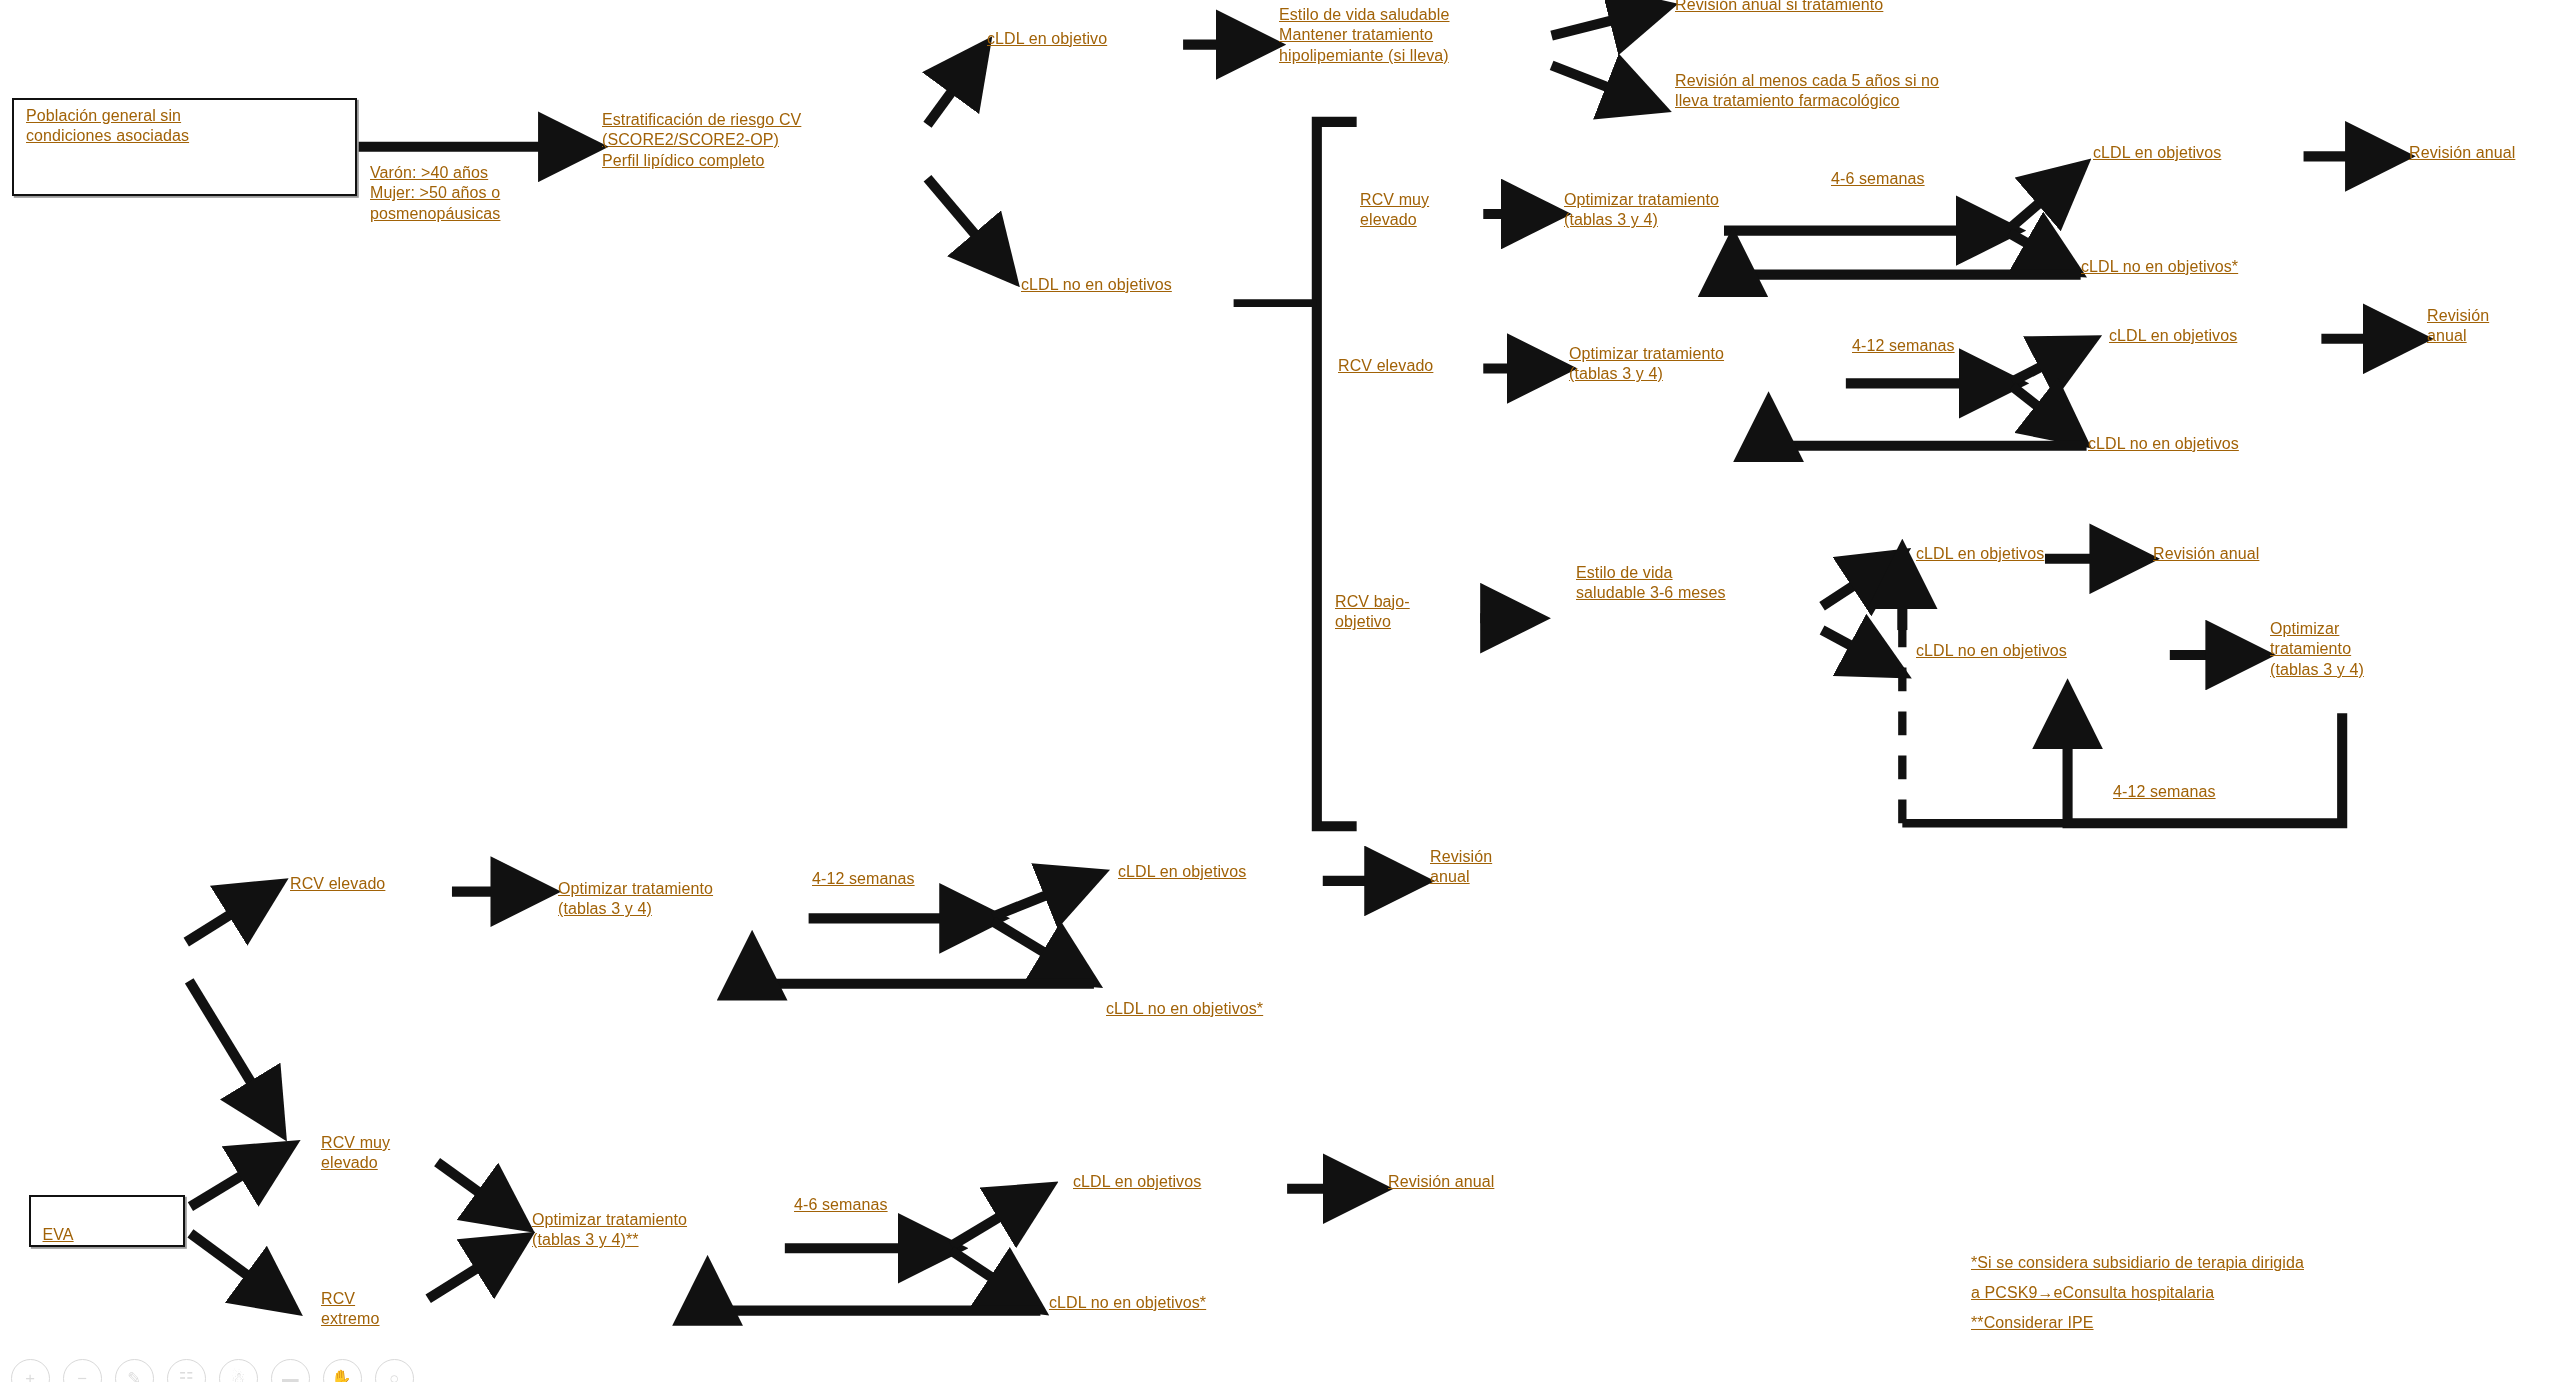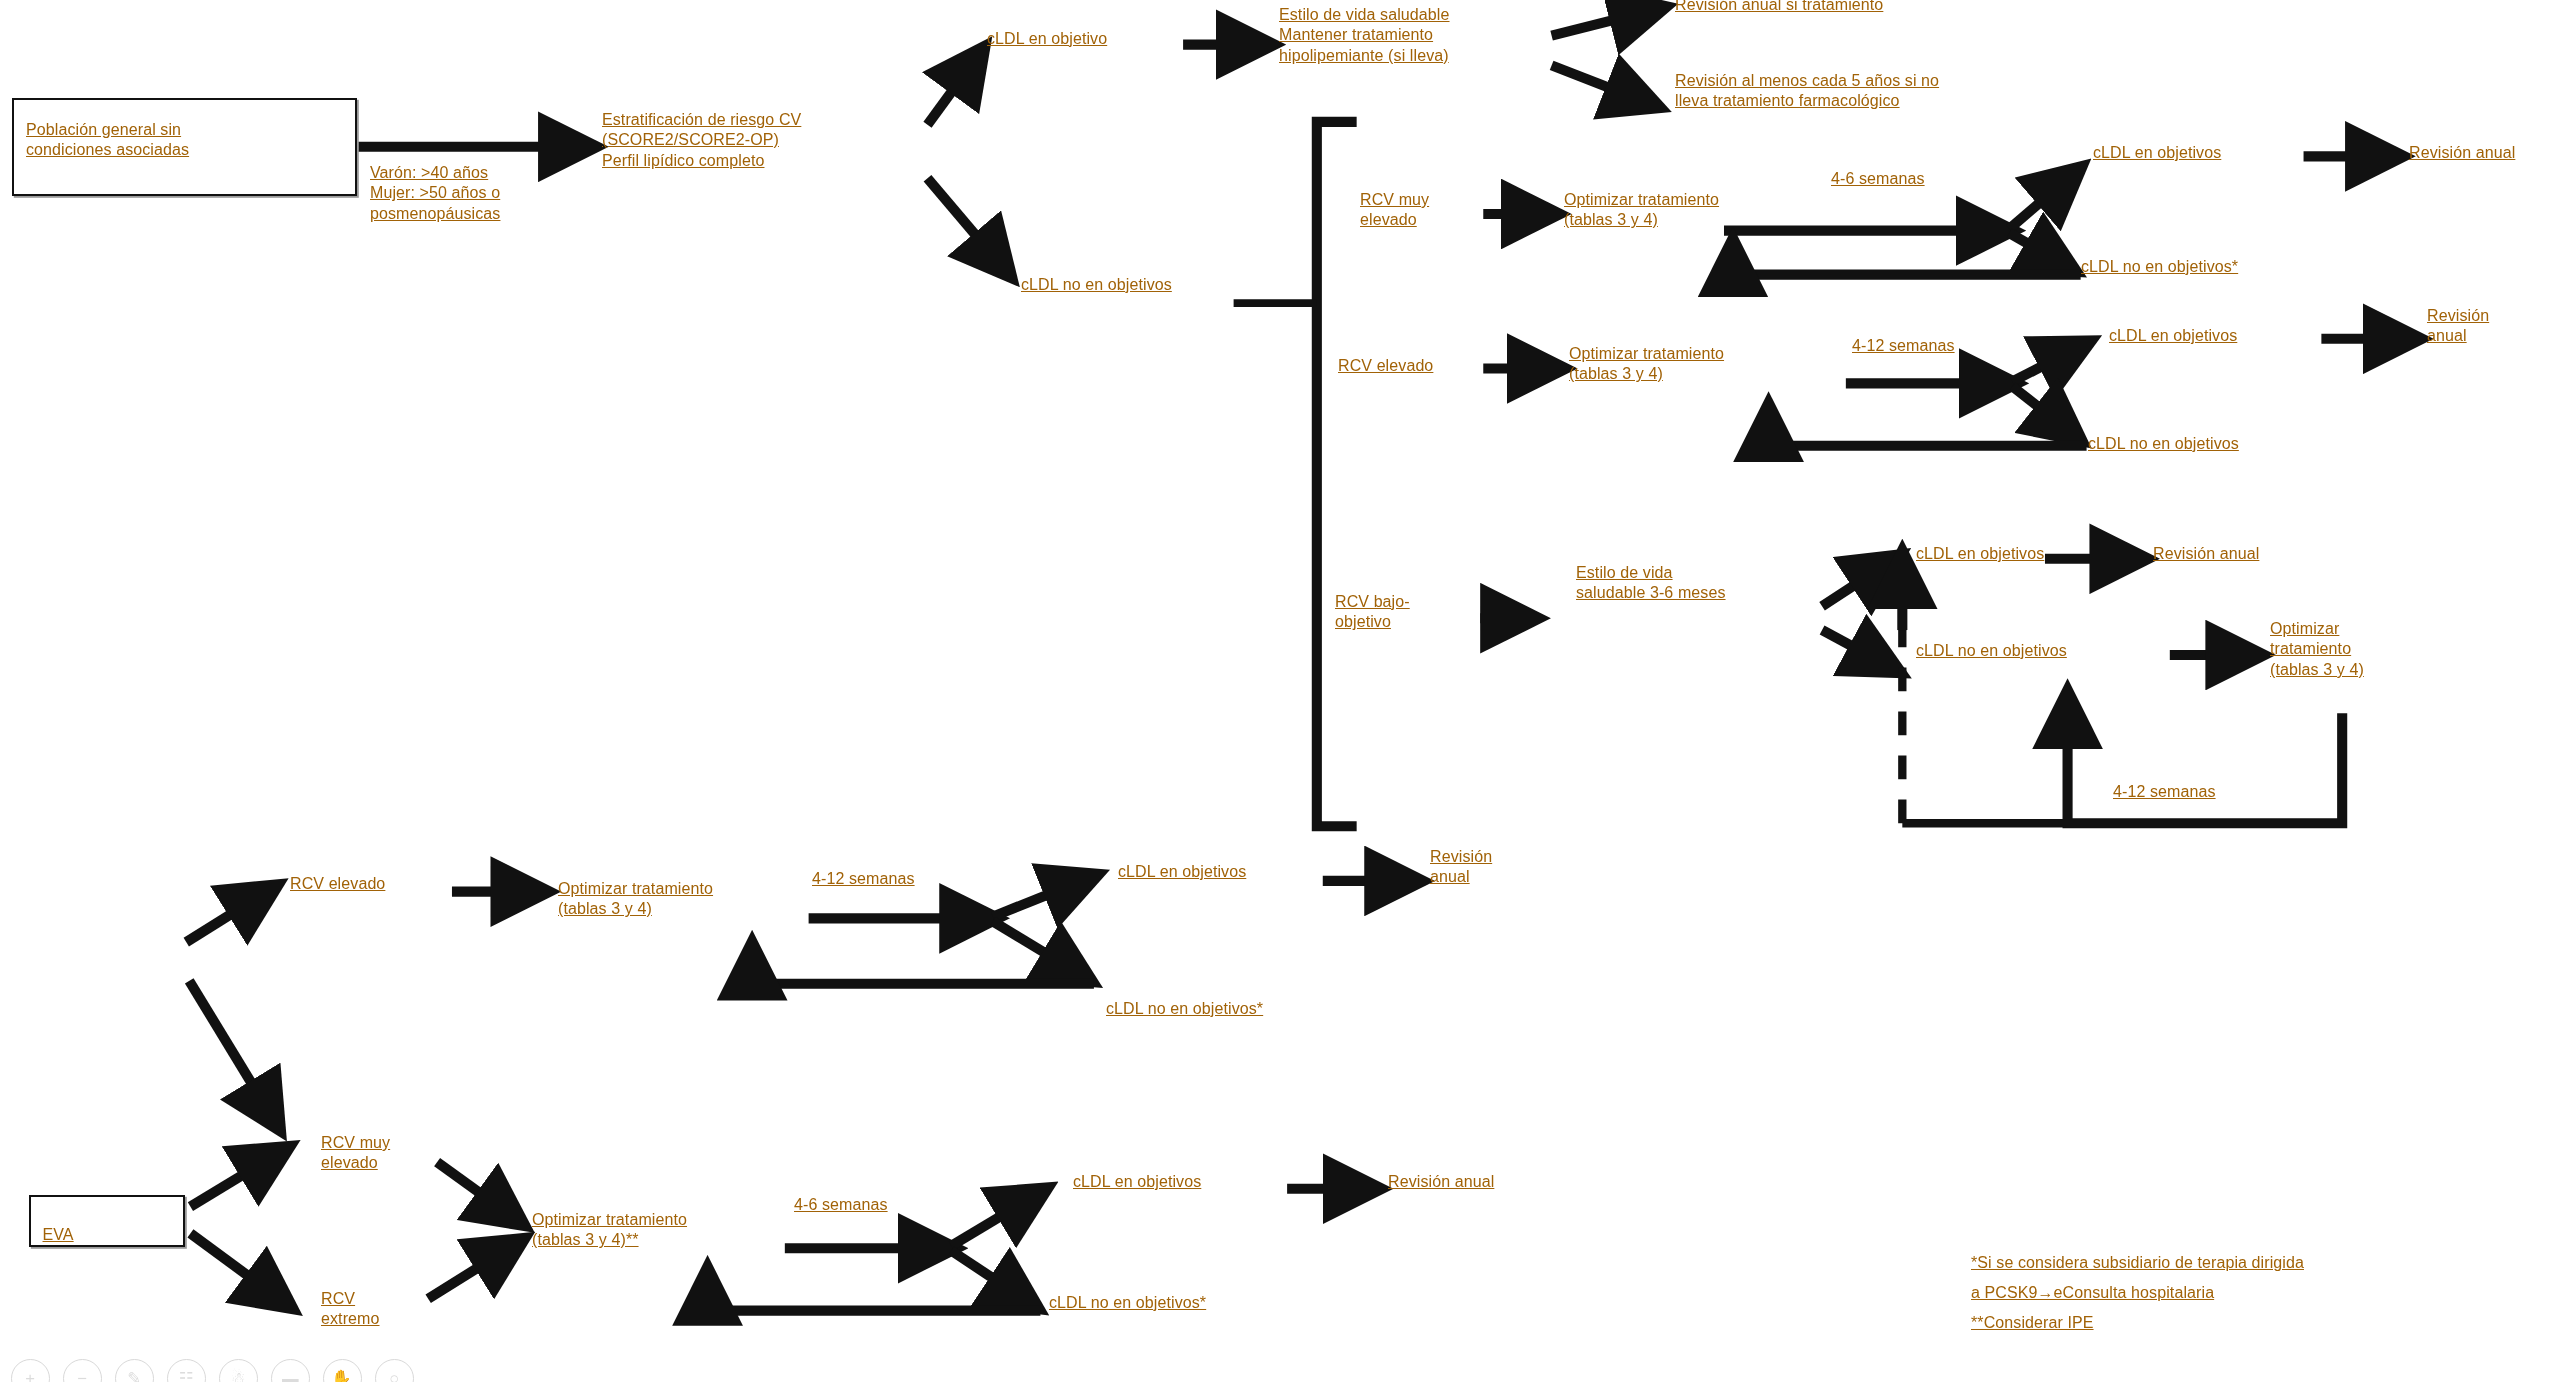--- a/index.html
+++ b/index.html
@@ -21,21 +21,21 @@
     text-decoration:underline;
   }
   .box{
     position:absolute;
     border:2.4px solid #111;
     background:#fff;
     box-sizing:border-box;
     box-shadow:1.8px 1.8px 0 0 #9a9a9a;
   }
   .box .lbl{position:static;display:block;}
-  .boxinner{padding:20px 12px;}
+  .boxinner{padding:6px 12px;}
   svg.wires{position:absolute;left:0;top:0;width:2576px;height:1382px;pointer-events:none;}
   .toolbar{
     position:absolute;display:flex;gap:13px;align-items:center;
   }
   .tbicon{
     width:39px;height:39px;border:1.8px solid #d9d9d9;border-radius:50%;
     display:flex;align-items:center;justify-content:center;
     color:#dcdcdc;font-size:16.6px;box-sizing:border-box;
   }
 </style>

